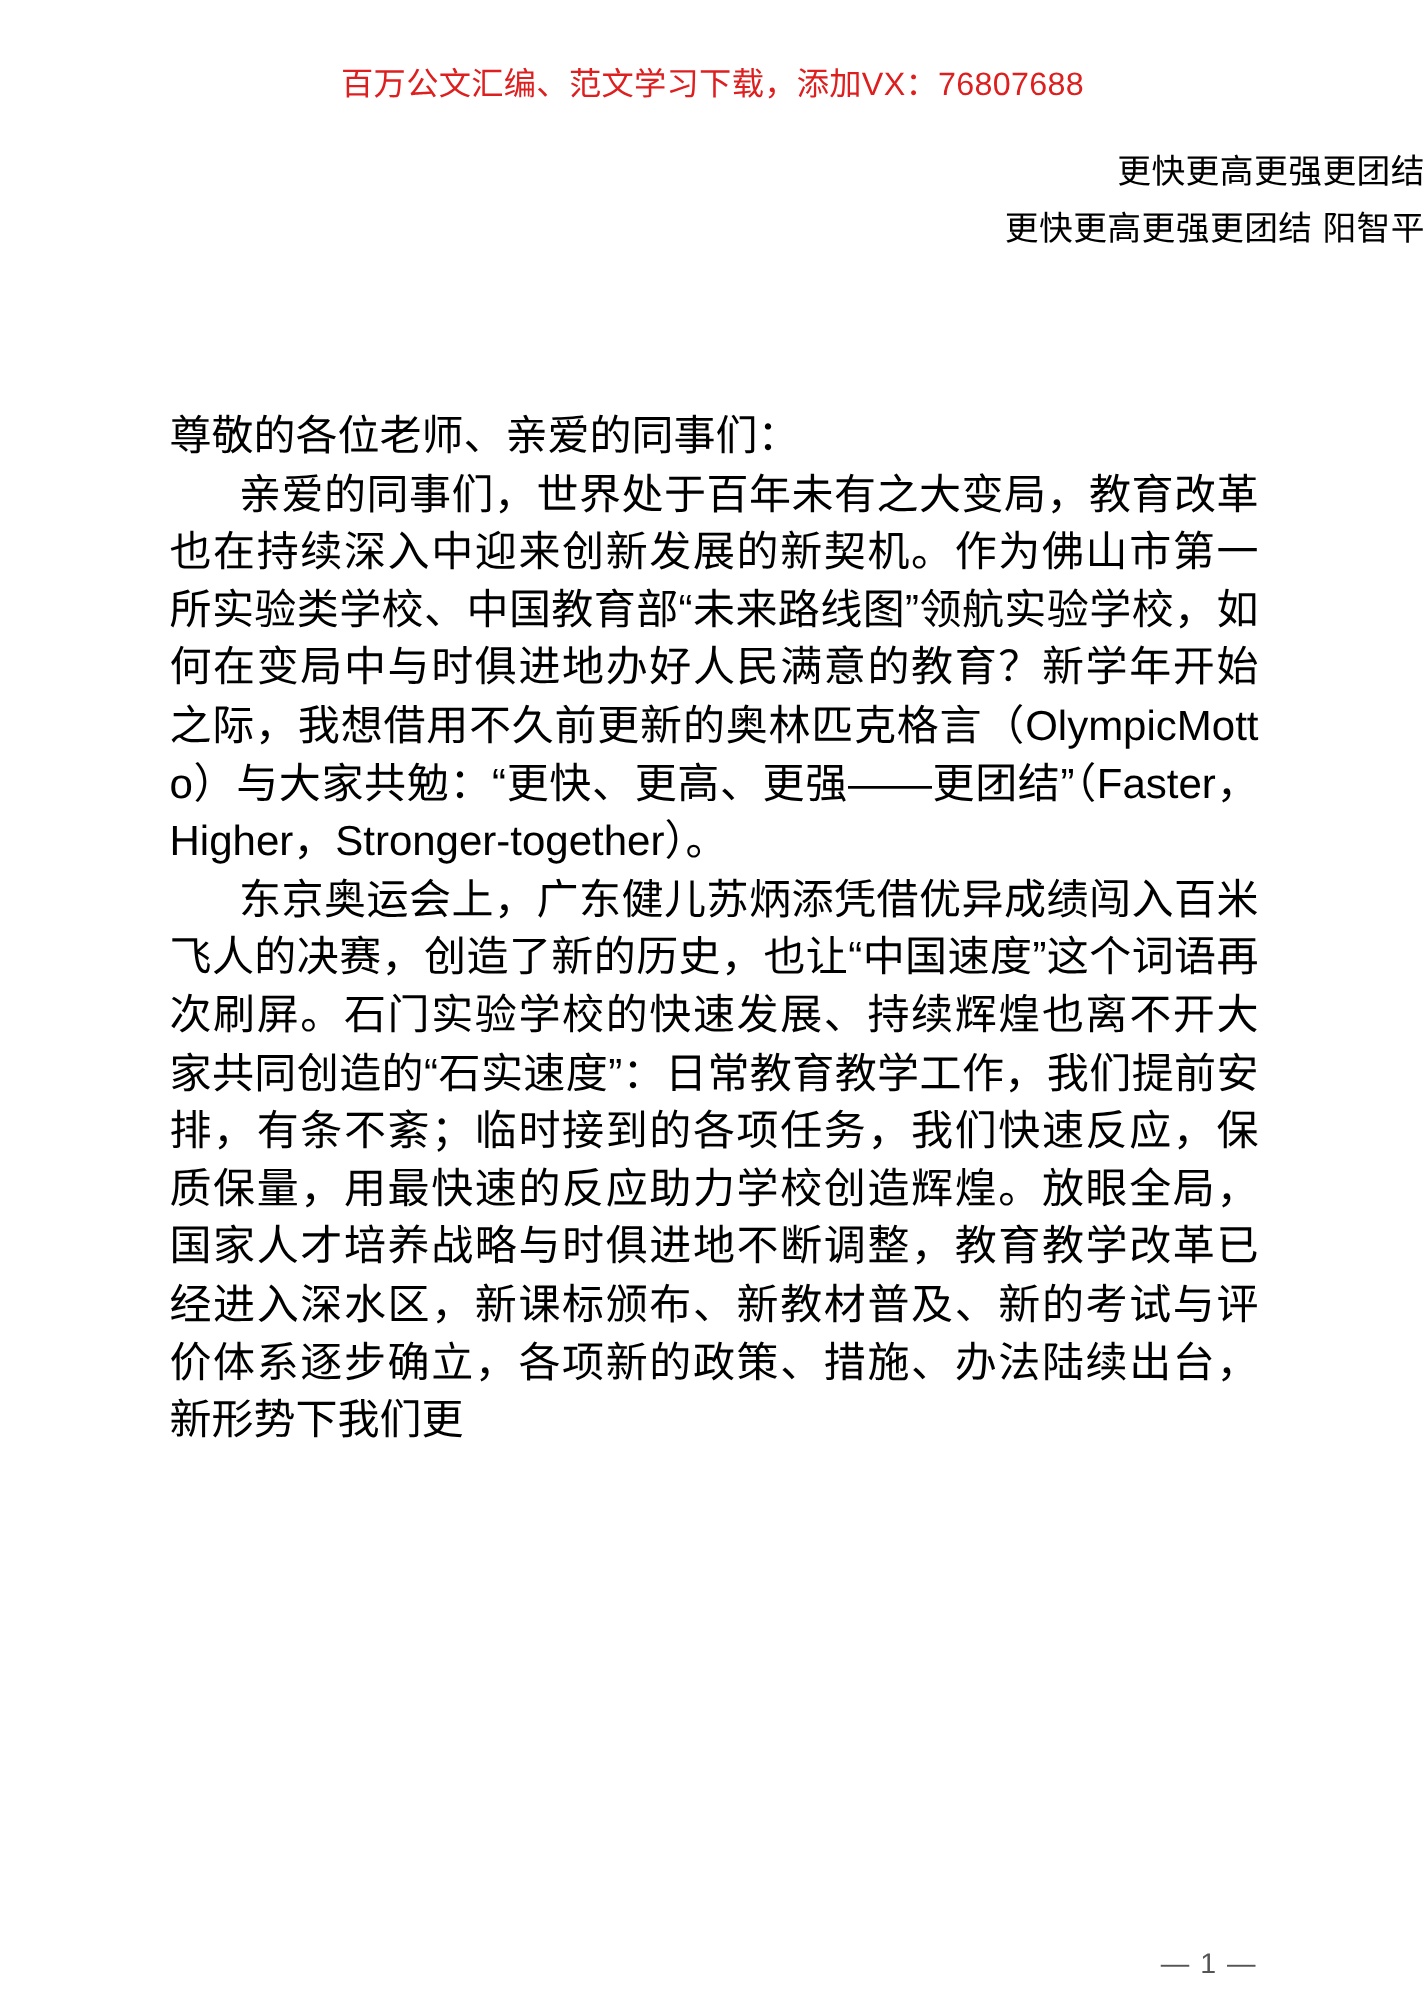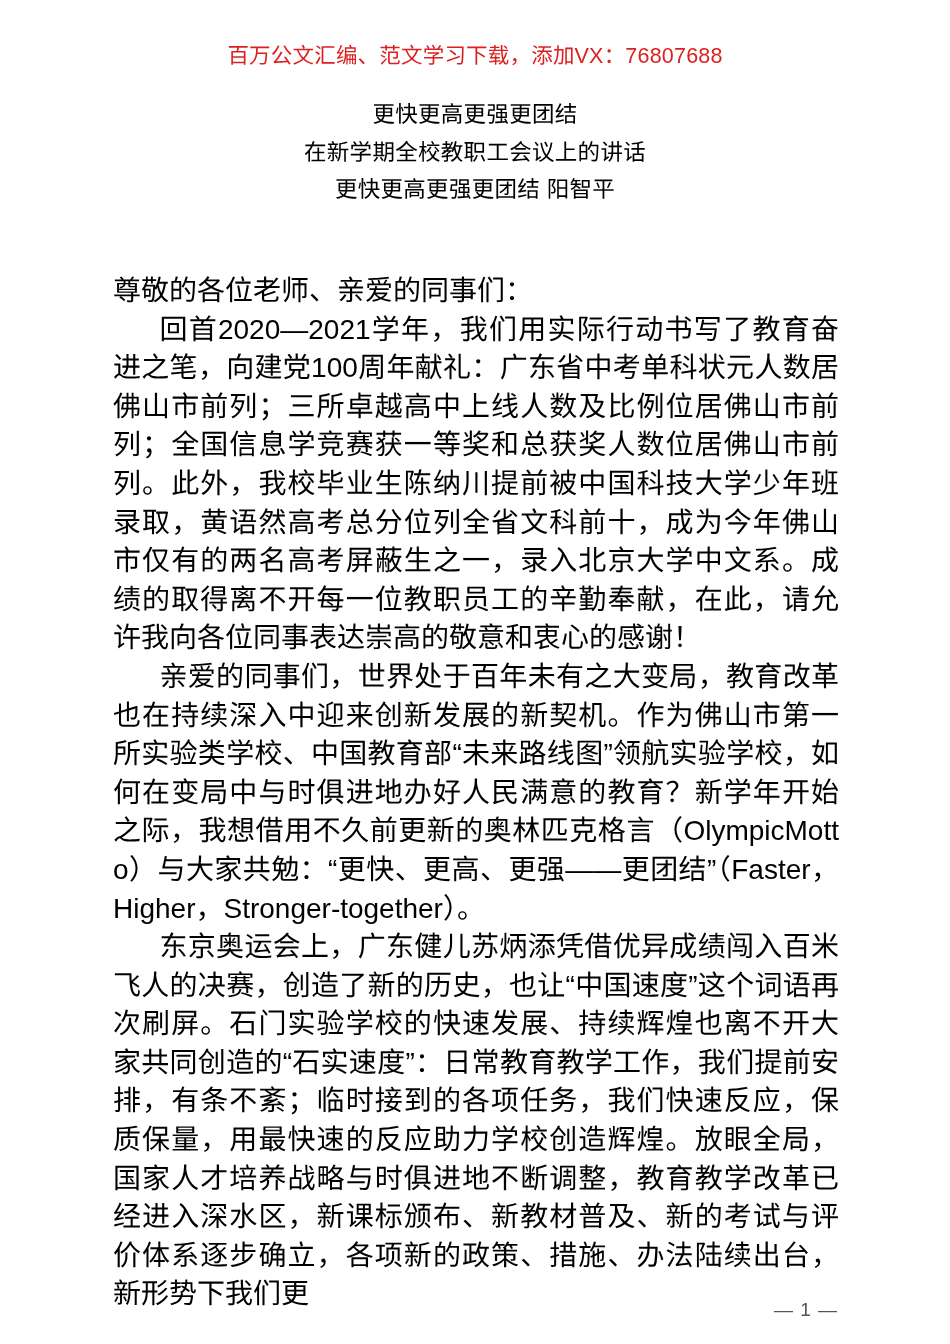--- a/index.html
+++ b/index.html
@@ -36,21 +36,21 @@
     font-weight: 400;
     white-space: nowrap;
   }
 
   
   .title-block {
     position: absolute;
     top: 96px;
     left: 0;
     width: 950px;
-    text-align: center;
+    text-align: right;
   }
   .title-line {
     font-size: 22.5px;
     line-height: 37.5px;
     letter-spacing: 0.3px;
     white-space: nowrap;
   }
 
   
   .body-col {
@@ -93,26 +93,24 @@
 </style>
 </head>
 <body>
 
 <div class="page">
 
   <div class="promo-banner" style="color: rgb(221, 31, 31);">百万公文汇编、范文学习下载，添加VX：76807688</div>
 
   <div class="title-block">
     <div class="title-line">更快更高更强更团结</div>
-    <div class="title-line">在新学期全校教职工会议上的讲话</div>
     <div class="title-line">更快更高更强更团结  阳智平</div>
   </div>
 
   <div class="body-col">
     <p class="para noindent">尊敬的各位老师、亲爱的同事们：</p>
-    <p class="para indent">回首2020—2021学年，我们用实际行动书写了教育奋进之笔，向建党100周年献礼：广东省中考单科状元人数居佛山市前列；三所卓越高中上线人数及比例位居佛山市前列；全国信息学竞赛获一等奖和总获奖人数位居佛山市前列。此外，我校毕业生陈纳川提前被中国科技大学少年班录取，黄语然高考总分位列全省文科前十，成为今年佛山市仅有的两名高考屏蔽生之一，录入北京大学中文系。成绩的取得离不开每一位教职员工的辛勤奉献，在此，请允许我向各位同事表达崇高的敬意和衷心的感谢！</p>
     <p class="para indent">亲爱的同事们，世界处于百年未有之大变局，教育改革也在持续深入中迎来创新发展的新契机。作为佛山市第一所实验类学校、中国教育部“未来路线图”领航实验学校，如何在变局中与时俱进地办好人民满意的教育？新学年开始之际，我想借用不久前更新的奥林匹克格言（OlympicMotto）与大家共勉：“更快、更高、更强——更团结”（Faster，Higher，Stronger-together）。</p>
     <p class="para indent">东京奥运会上，广东健儿苏炳添凭借优异成绩闯入百米飞人的决赛，创造了新的历史，也让“中国速度”这个词语再次刷屏。石门实验学校的快速发展、持续辉煌也离不开大家共同创造的“石实速度”：日常教育教学工作，我们提前安排，有条不紊；临时接到的各项任务，我们快速反应，保质保量，用最快速的反应助力学校创造辉煌。放眼全局，国家人才培养战略与时俱进地不断调整，教育教学改革已经进入深水区，新课标颁布、新教材普及、新的考试与评价体系逐步确立，各项新的政策、措施、办法陆续出台，新形势下我们更</p>
   </div>
 
   <div class="page-footer">— 1 —</div>
 
 </div>
 
 </body></html>

